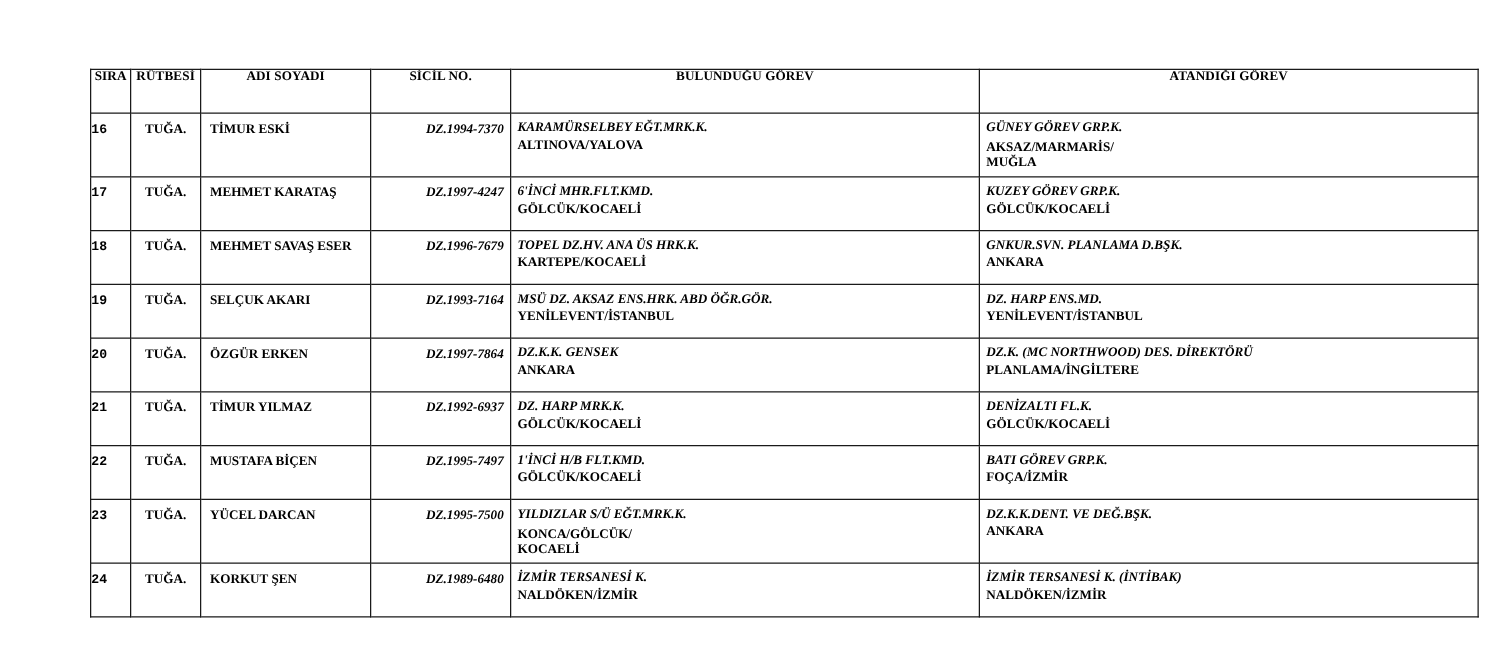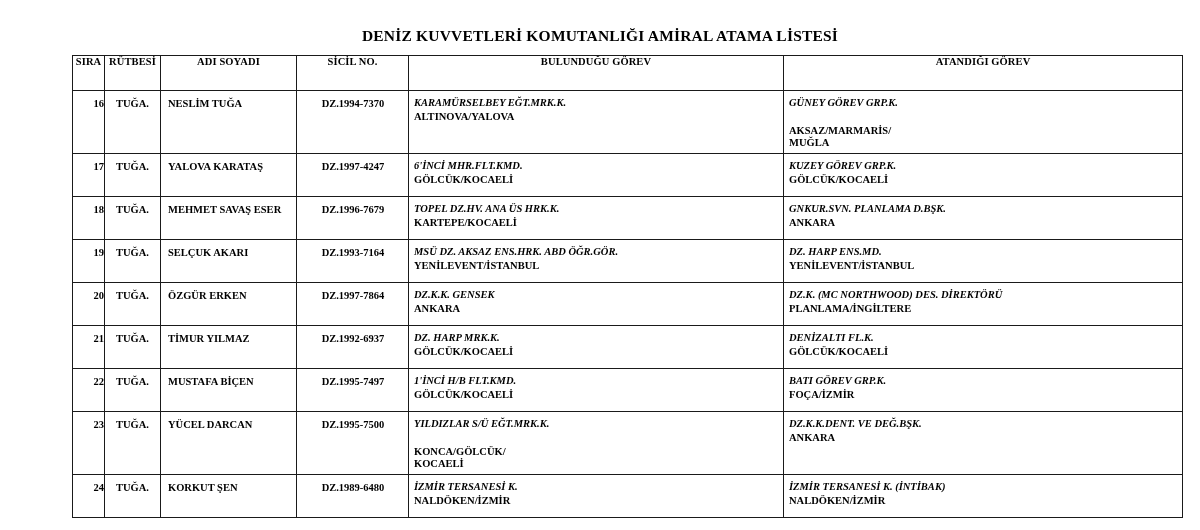--- a/index.html
+++ b/index.html
@@ -63,24 +63,24 @@
   .c-bulun  { width: 375px; }
   .c-atan   { width: 399px; }
 
   tbody tr { height: 43px; }
 
   .cell-pad {
     padding: 7px 5px 4px 6px;
     box-sizing: border-box;
     height: 100%;
   }
-  td.num  .cell-pad { text-align: right; padding-left: 0; padding-right: 0; }
+  td.num  .cell-pad { text-align: left; padding-left: 0; padding-right: 0; font-family: Liberation Mono, monospace; }
   td.rank .cell-pad { text-align: center; padding-left: 5px; }
   td.name .cell-pad { text-align: left; padding-left: 7px; }
-  td.reg  .cell-pad { text-align: center; padding-left: 6px; }
+  td.reg  .cell-pad { text-align: right; padding-left: 6px; font-style: italic; }
 
   .duty {
     position: relative;
     height: 100%;
     box-sizing: border-box;
     padding: 6px 4px 3px 5px;
   }
   .duty-title {
     display: block;
     text-align: left;
@@ -88,28 +88,27 @@
     font-style: italic;
   }
   .duty-loc {
     display: block;
     text-align: left;
     line-height: 1.18;
     margin-top: 2px;
     padding-right: 1px;
     white-space: pre-line;
   }
-  .duty.wrap-loc .duty-loc { margin-top: 16px; }
+  .duty.wrap-loc .duty-loc { margin-top: 4px; }
 </style>
 </head>
 <body>
 
 <div class="page">
 
-  <div class="doc-title">DENİZ KUVVETLERİ KOMUTANLIĞI AMİRAL ATAMA LİSTESİ</div>
 
   <table class="roster">
     <colgroup>
       <col class="c-sira">
         <col class="c-rutbe">
         <col class="c-ad">
       <col class="c-sicil">
         <col class="c-bulun">
         <col class="c-atan">
     </colgroup>
@@ -126,21 +125,21 @@
     <tbody>
 
       <tr>
         <td class="num">
             <div class="cell-pad">16</div>
           </td>
         <td class="rank">
             <div class="cell-pad">TUĞA.</div>
           </td>
         <td class="name">
-            <div class="cell-pad">NESLİM TUĞA</div>
+            <div class="cell-pad">TİMUR ESKİ</div>
           </td>
         <td class="reg">
             <div class="cell-pad">DZ.1994-7370</div>
           </td>
         <td>
           <div class="duty">
             <span class="duty-title">KARAMÜRSELBEY EĞT.MRK.K.</span>
             <span class="duty-loc">ALTINOVA/YALOVA</span>
           </div>
         </td>
@@ -154,21 +153,21 @@
       </tr>
 
       <tr>
         <td class="num">
             <div class="cell-pad">17</div>
           </td>
         <td class="rank">
             <div class="cell-pad">TUĞA.</div>
           </td>
         <td class="name">
-            <div class="cell-pad">YALOVA KARATAŞ</div>
+            <div class="cell-pad">MEHMET KARATAŞ</div>
           </td>
         <td class="reg">
             <div class="cell-pad">DZ.1997-4247</div>
           </td>
         <td>
           <div class="duty">
             <span class="duty-title">6'İNCİ MHR.FLT.KMD.</span>
             <span class="duty-loc">GÖLCÜK/KOCAELİ</span>
           </div>
         </td>

